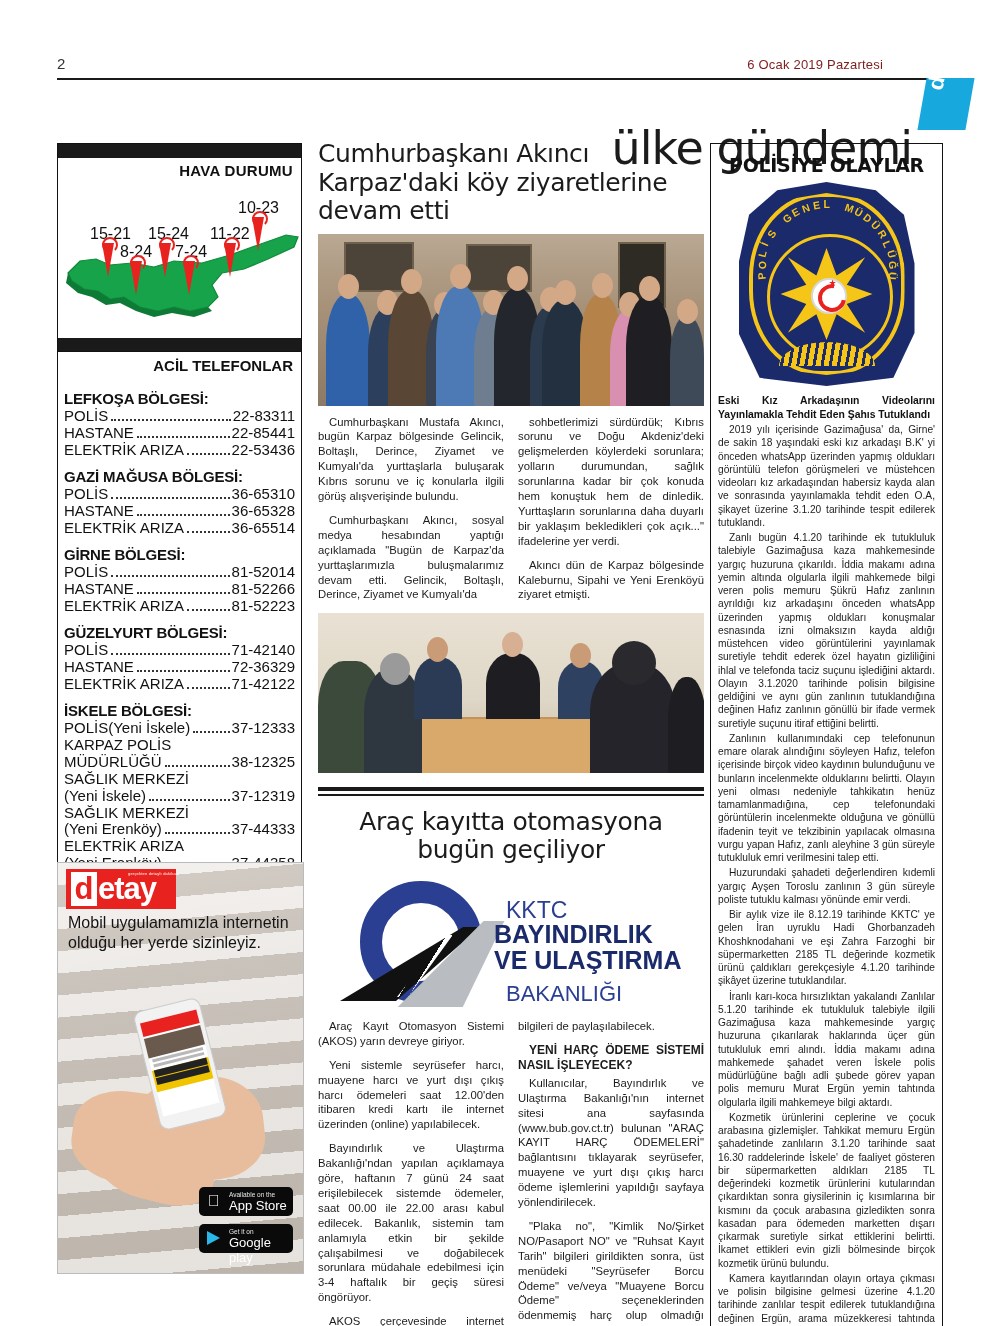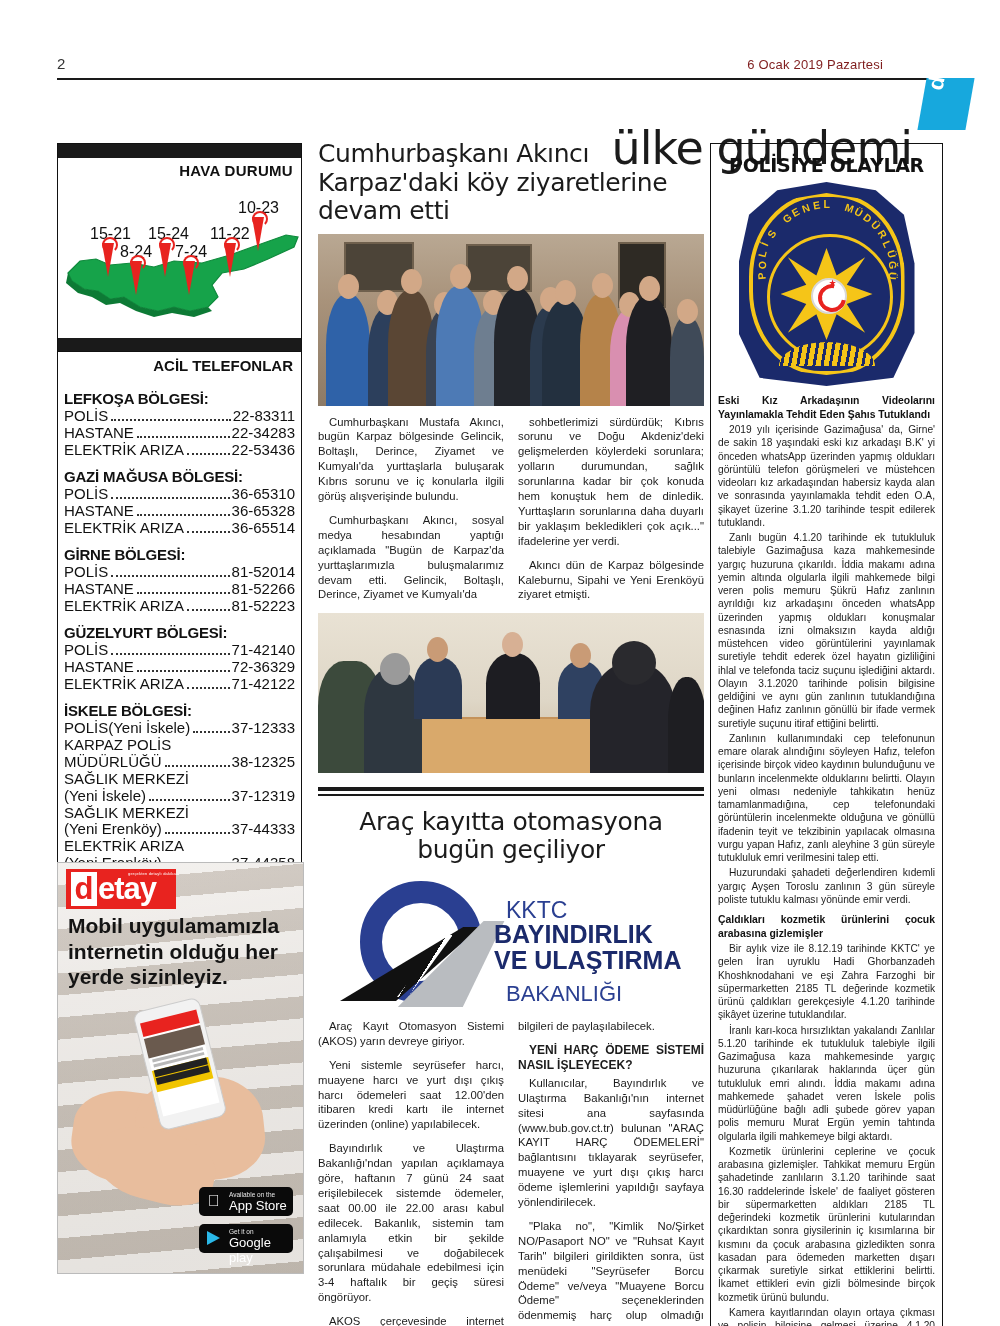--- a/index.html
+++ b/index.html
@@ -69,21 +69,21 @@
       border:1px solid #bbb;overflow:hidden;
       background:linear-gradient(170deg,#e6e0da 0%,#d8d2cb 28%,#cfc8c0 55%,#c6bfb6 100%);}
   .ad-stripes{position:absolute;inset:0;
     background:repeating-linear-gradient(175deg, rgba(255,255,255,.55) 0 22px, rgba(160,150,140,.25) 22px 44px);}
   .ad-logo{position:absolute;left:8px;top:6px;width:110px;height:40px;background:#e8231f;}
   .ad-logo-d{position:absolute;left:5px;top:3px;width:26px;height:34px;background:#fff;
              color:#e8231f;font-weight:bold;font-size:31px;line-height:33px;text-align:center;}
   .ad-logo-txt{position:absolute;left:32px;top:2px;color:#fff;font-weight:bold;font-size:31px;
                letter-spacing:-1px;}
   .ad-logo-micro{position:absolute;left:62px;top:2px;color:#fff;font-size:4px;letter-spacing:.2px;}
-  .ad-head{position:absolute;left:10px;top:50px;width:226px;font-weight:bold;font-size:21px;
+  .ad-head{position:absolute;left:10px;top:50px;width:226px;font-weight:normal;font-size:16px;
            line-height:1.22;color:#141414;}
   .ad-photo{position:absolute;left:0;top:118px;width:245px;height:292px;overflow:hidden;}
   .hand{position:absolute;background:#e8bd9d;border-radius:40% 45% 38% 42%;}
   .phone-body{position:absolute;left:88px;top:22px;width:66px;height:120px;background:#f2f2f2;
     border-radius:9px;border:1.5px solid #ccc;transform:rotate(-14deg);overflow:hidden;}
   .phone-screen{position:absolute;left:4px;top:11px;width:58px;height:96px;background:#fff;}
   .ps-red{height:14px;background:#e8231f;}
   .ps-img{height:20px;background:#6a5a4e;margin:2px 0;}
   .ps-line{height:3px;background:#b9b9b9;margin:2px 3px;}
   .ps-yellow{height:22px;background:#f0c400;margin-top:3px;}
@@ -213,21 +213,21 @@
       <div>
           <div class="reg-name">LEFKOŞA BÖLGESİ:</div>
           <div class="ph-row">
             <span class="ph-lab">POLİS</span>
             <span class="ph-dots"></span>
             <span class="ph-num">22-83311</span>
           </div>
           <div class="ph-row">
             <span class="ph-lab">HASTANE</span>
             <span class="ph-dots"></span>
-            <span class="ph-num">22-34283</span>
+            <span class="ph-num">22-85441</span>
           </div>
           <div class="ph-row">
             <span class="ph-lab">ELEKTRİK ARIZA</span>
             <span class="ph-dots"></span>
             <span class="ph-num">22-53436</span>
           </div>
           <div class="reg-name">GAZİ MAĞUSA BÖLGESİ:</div>
           <div class="ph-row">
             <span class="ph-lab">POLİS</span>
             <span class="ph-dots"></span>
@@ -504,21 +504,20 @@
         </div>
         <div class="wheat"></div>
       </div>
 
       <div>
           <div class="pol-h">Eski Kız Arkadaşının Videolarını Yayınlamakla Tehdit Eden Şahıs Tutuklandı</div>
           <p class="pol-p">2019 yılı içerisinde Gazimağusa' da, Girne' de sakin 18 yaşındaki eski kız arkadaşı B.K' yi önceden whatsApp üzerinden yapmış oldukları görüntülü telefon görüşmeleri ve müstehcen videoları kız arkadaşından habersiz kayda alan ve sonrasında yayınlamakla tehdit eden O.A, şikayet üzerine 3.1.20 tarihinde tespit edilerek tutuklandı.</p>
           <p class="pol-p">Zanlı bugün 4.1.20 tarihinde ek tutukluluk talebiyle Gazimağusa kaza mahkemesinde yargıç huzuruna çıkarıldı. İddia makamı adına yemin altında olgularla ilgili mahkemede bilgi veren polis memuru Şükrü Hafız zanlının ayrıldığı kız arkadaşını önceden whatsApp üzerinden yapmış oldukları konuşmalar esnasında izni olmaksızın kayda aldığı müstehcen video görüntülerini yayınlamak suretiyle tehdit ederek özel hayatın gizliliğini ihlal ve telefonda taciz suçunu işlediğini aktardı. Olayın 3.1.2020 tarihinde polisin bilgisine geldiğini ve aynı gün zanlının tutuklandığına değinen Hafız zanlının gönüllü bir ifade vermek suretiyle suçunu itiraf ettiğini belirtti.</p>
           <p class="pol-p">Zanlının kullanımındaki cep telefonunun emare olarak alındığını söyleyen Hafız, telefon içerisinde birçok video kaydının bulunduğunu ve bunların incelenmekte olduklarını belirtti. Olayın yeni olması nedeniyle tahkikatın henüz tamamlanmadığına, cep telefonundaki görüntülerin incelenmekte olduğuna ve gönüllü ifadenin teyit ve tekzibinin yapılacak olmasına vurgu yapan Hafız, zanlı aleyhine 3 gün süreyle tutukluluk emri verilmesini talep etti.</p>
           <p class="pol-p">Huzurundaki şahadeti değerlendiren kıdemli yargıç Ayşen Toroslu zanlının 3 gün süreyle poliste tutuklu kalması yönünde emir verdi.</p>
-          <div class="pol-h">Çaldıkları kozmetik ürünlerini çocuk arabasına gizlemişler</div>
           <p class="pol-p">Bir aylık vize ile 8.12.19 tarihinde KKTC' ye gelen İran uyruklu Hadi Ghorbanzadeh Khoshknodahani ve eşi Zahra Farzoghi bir süpermarketten 2185 TL değerinde kozmetik ürünü çaldıkları gerekçesiyle 4.1.20 tarihinde şikâyet üzerine tutuklandılar.</p>
           <p class="pol-p">İranlı karı-koca hırsızlıktan yakalandı Zanlılar 5.1.20 tarihinde ek tutukluluk talebiyle ilgili Gazimağusa kaza mahkemesinde yargıç huzuruna çıkarılarak haklarında üçer gün tutukluluk emri alındı. İddia makamı adına mahkemede şahadet veren İskele polis müdürlüğüne bağlı adli şubede görev yapan polis memuru Murat Ergün yemin tahtında olgularla ilgili mahkemeye bilgi aktardı.</p>
           <p class="pol-p">Kozmetik ürünlerini ceplerine ve çocuk arabasına gizlemişler. Tahkikat memuru Ergün şahadetinde zanlıların 3.1.20 tarihinde saat 16.30 raddelerinde İskele' de faaliyet gösteren bir süpermarketten aldıkları 2185 TL değerindeki kozmetik ürünlerini kutularından çıkardıktan sonra giysilerinin iç kısımlarına bir kısmını da çocuk arabasına gizledikten sonra kasadan para ödemeden marketten dışarı çıkarmak suretiyle sirkat ettiklerini belirtti. İkamet ettikleri evin gizli bölmesinde birçok kozmetik ürünü bulundu.</p>
           <p class="pol-p">Kamera kayıtlarından olayın ortaya çıkması ve polisin bilgisine gelmesi üzerine 4.1.20 tarihinde zanlılar tespit edilerek tutuklandığına değinen Ergün, arama müzekkeresi tahtında aynı gün zanlıların ikametgâhında arama gerçekleştirildiğini söyledi. Kozmetik ürünleri gizli bölmede gizlenmiş olarak bulundu. Zanlıların ikametgâhında yapılan aramada mutfak odasında banko altında bulunan gizli bir bölmede sirkat edilen kozmetik ürünleri yanından kutularından çıkarılmış birçok kozmetik ürünü bulunarak emare alındığını belirten tahkikat memuru zanlıların gönüllü ifade vermek suretiyle suçlarını itiraf ettiklerini aktardı.</p>
         </div>
     </div>
   </div>
 
 </div>
 

